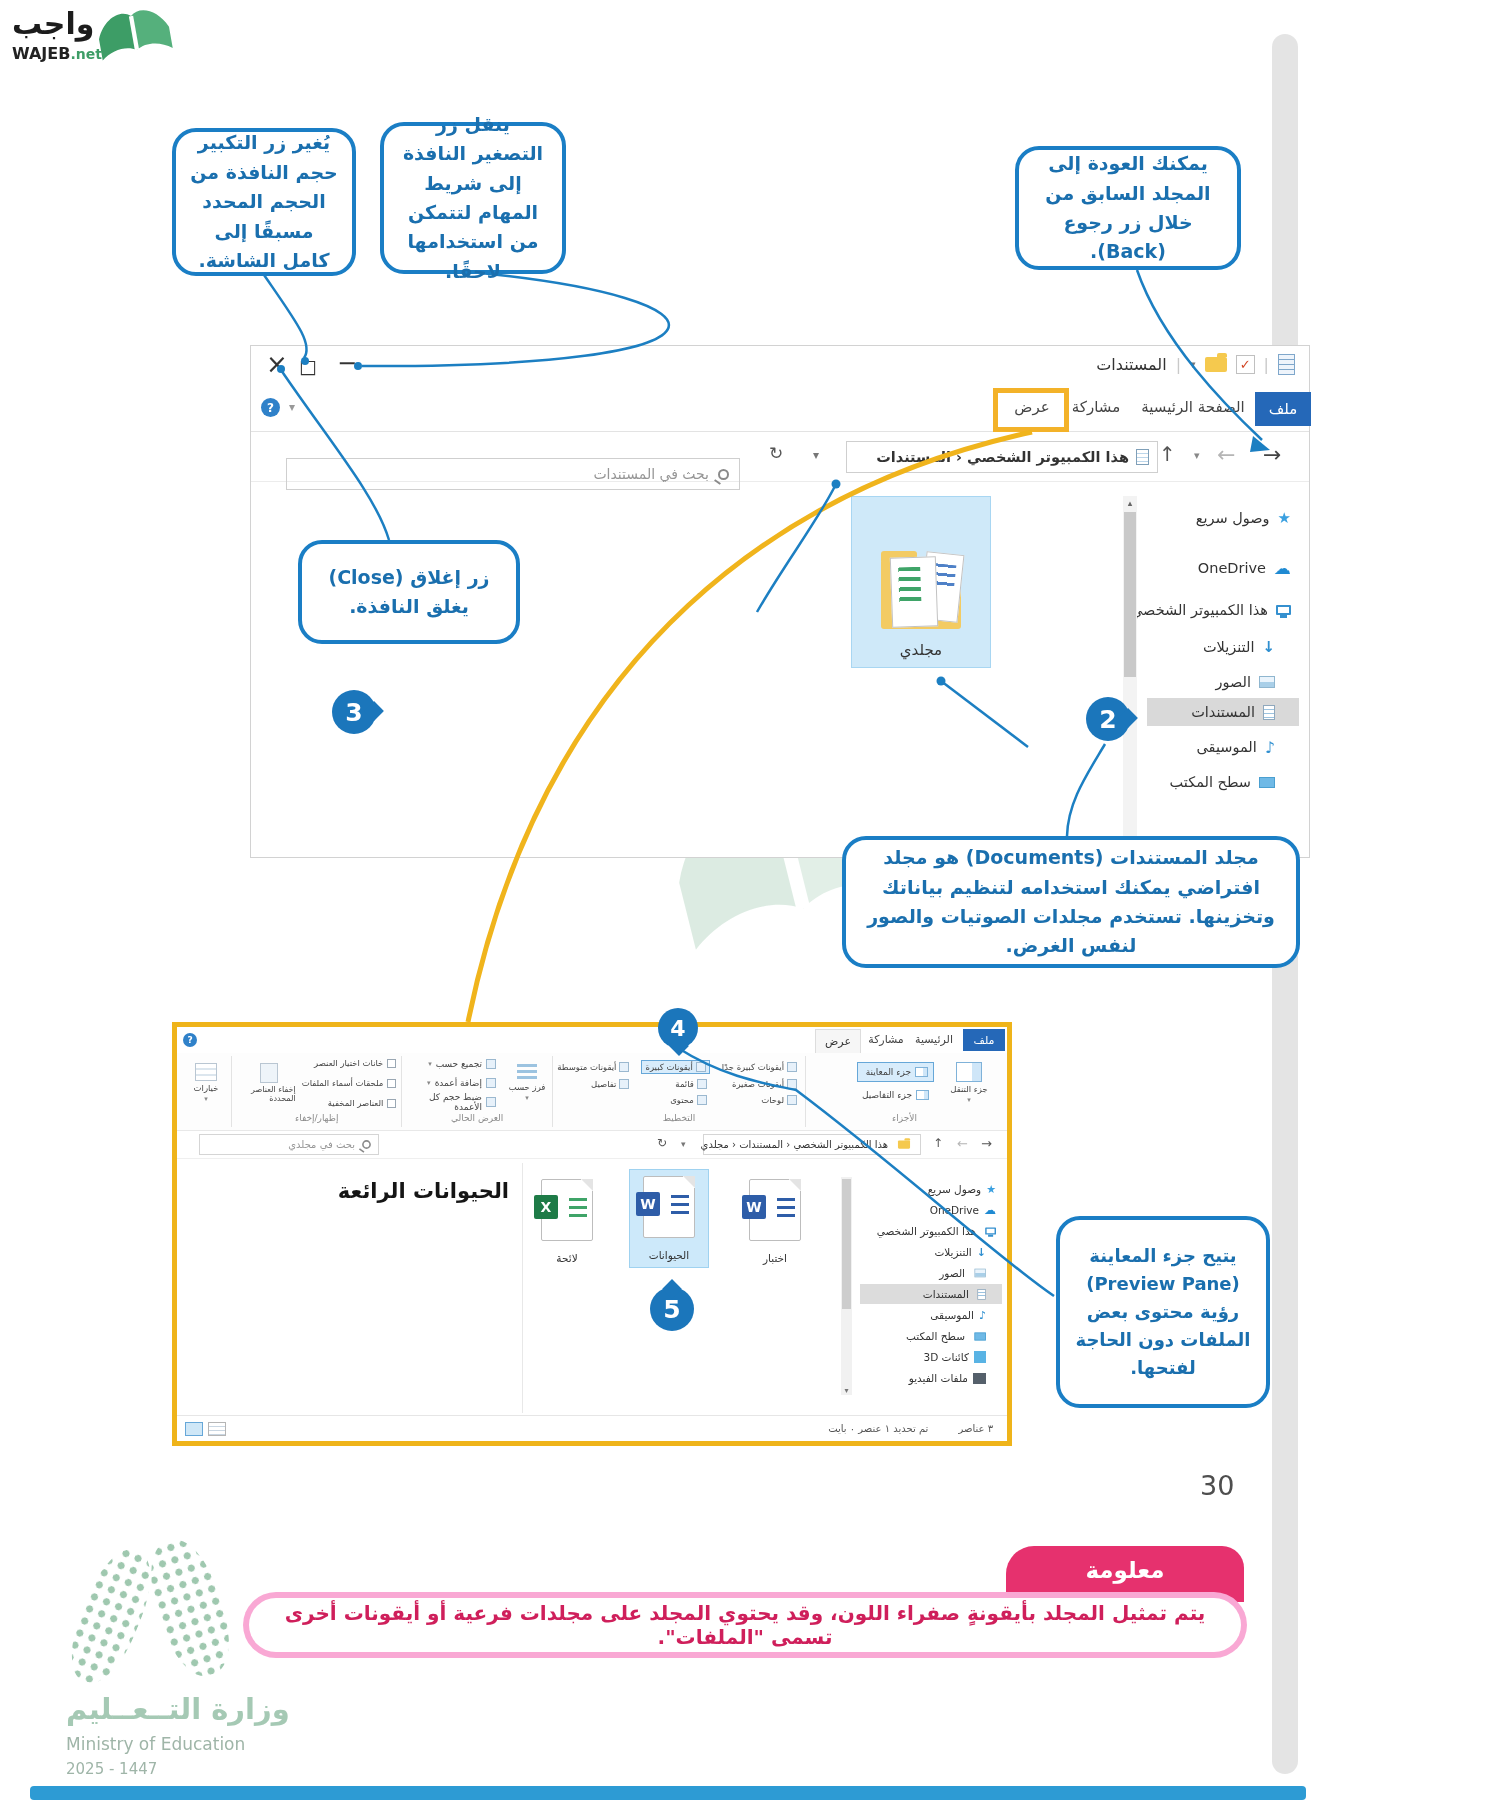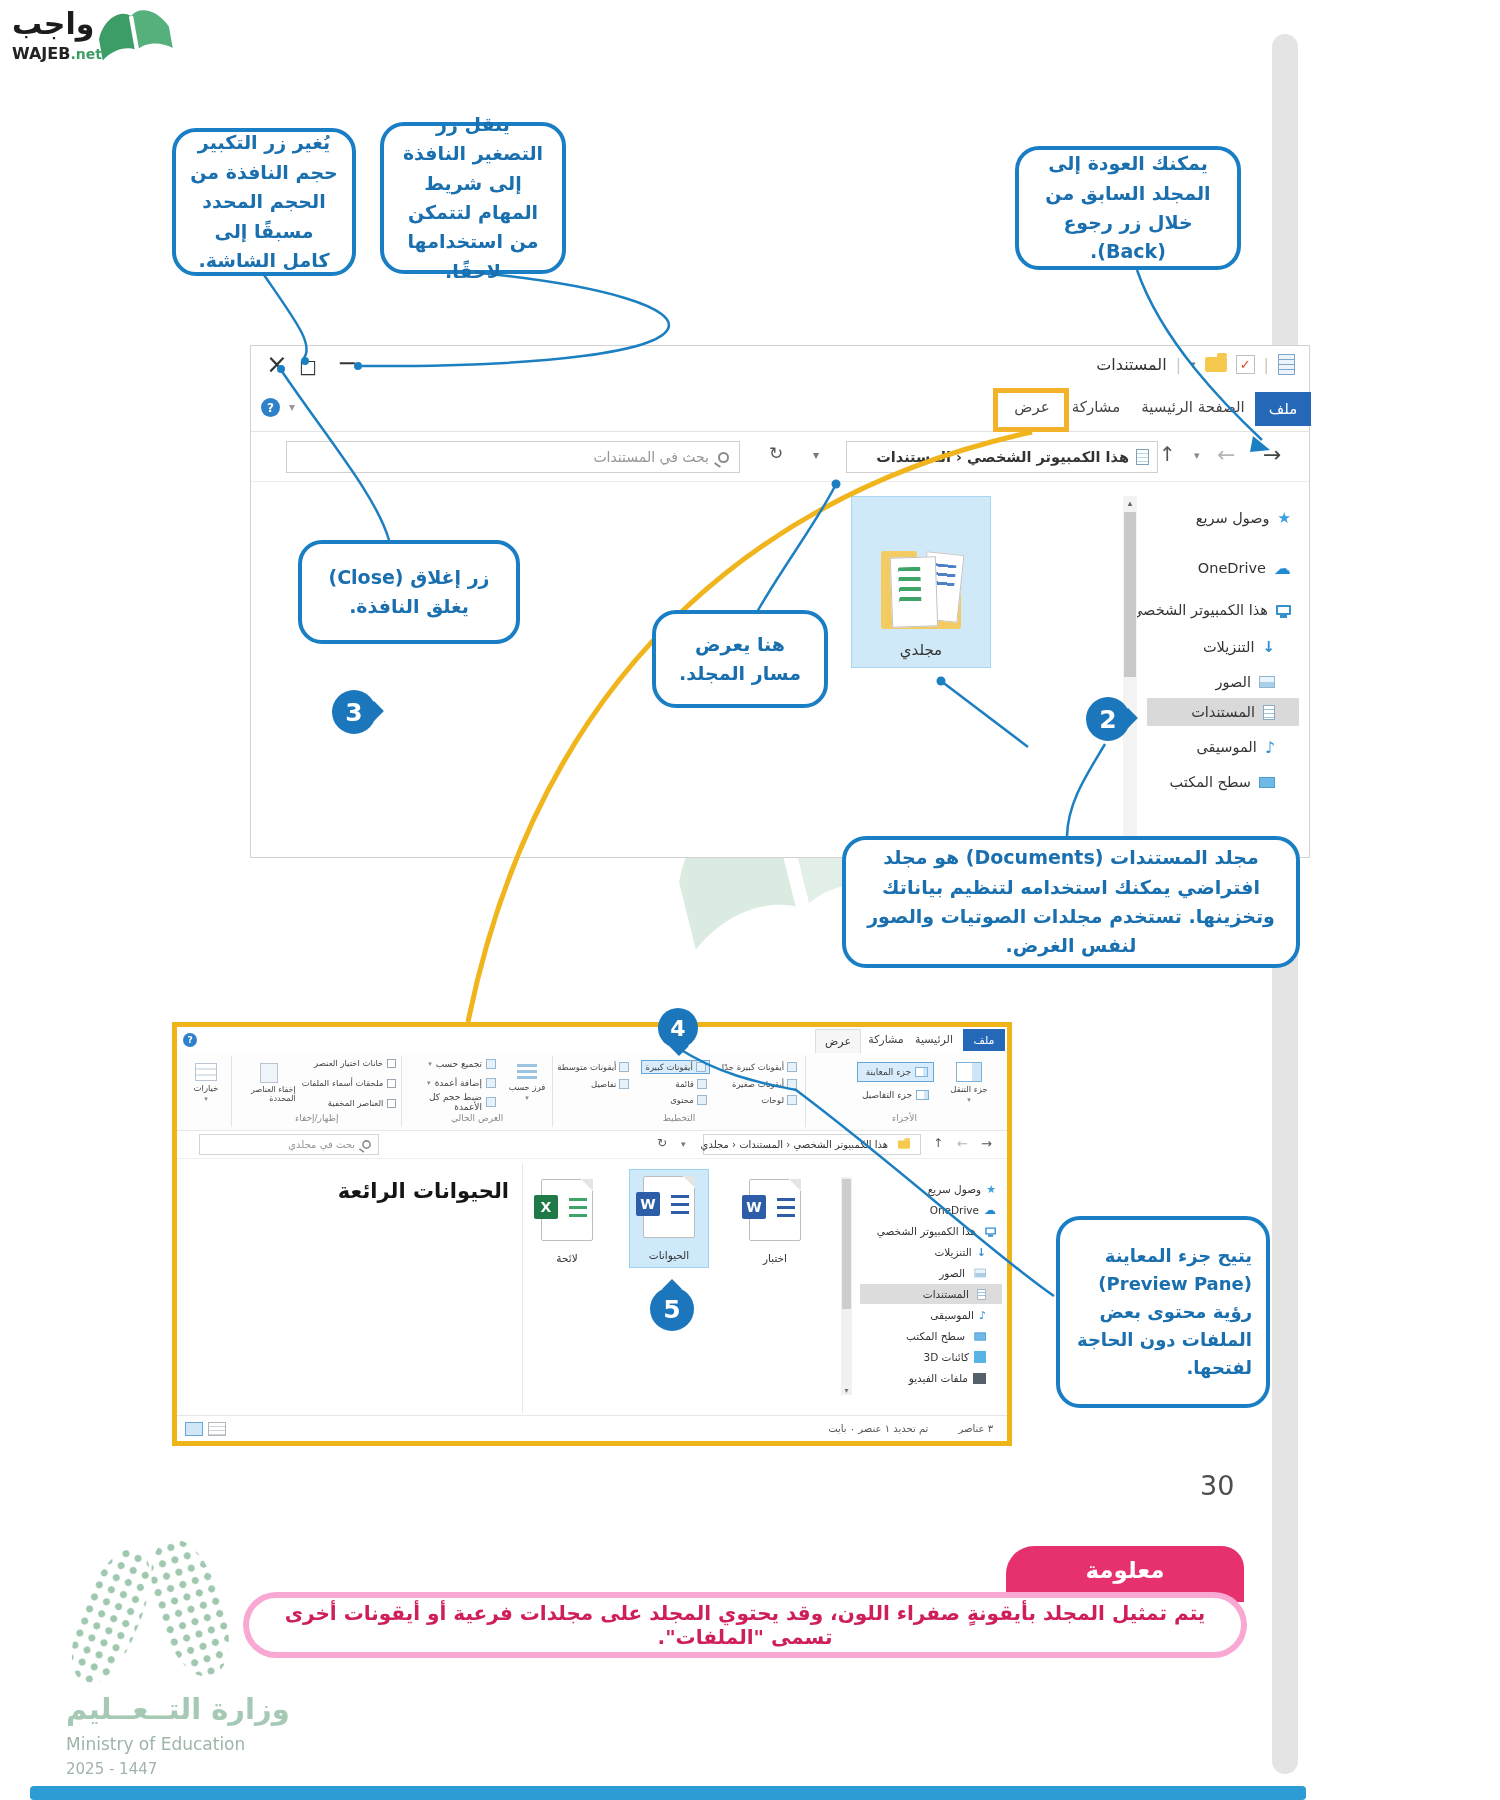--- a/index.html
+++ b/index.html
@@ -182,21 +182,21 @@
       <span class="abs" style="left:966px;top:10px;font-size:22px;color:#b5b5b5;">←</span>
       <span class="abs" style="left:943px;top:17px;font-size:11px;color:#888;">▾</span>
       <span class="abs" style="left:908px;top:10px;font-size:20px;color:#555;">↑</span>
       <div class="abs" style="left:595px;top:9px;width:312px;height:32px;border:1px solid #cfcfcf;display:flex;direction:rtl;
                   align-items:center;gap:7px;padding:0 8px;font-size:14.5px;color:#333;font-weight:600;">
         <span class="adoc"></span>
         <span>هذا الكمبيوتر الشخصي ‹ المستندات</span>
       </div>
       <span class="abs" style="left:562px;top:16px;font-size:12px;color:#777;">▾</span>
       <span class="abs" style="left:518px;top:11px;font-size:17px;color:#555;">↻</span>
-      <div class="abs" style="left:35px;top:9px;width:454px;height:32px;border:1px solid #cfcfcf;display:flex;direction:rtl;
+      <div class="abs" style="left:35px;top:26px;width:454px;height:32px;border:1px solid #cfcfcf;display:flex;direction:rtl;
                   align-items:center;gap:9px;padding:0 10px;font-size:14px;color:#969696;">
         <span class="mag"></span>
         <span>بحث في المستندات</span>
       </div>
     </div>
 
     <div class="s1row" style="top:158px;padding-right:8px;">
       <span class="glyph" style="color:#3ba0e0;font-size:15px;">★</span>
       <span>وصول سريع</span>
     </div>
@@ -242,23 +242,20 @@
           <div class="bf-p2"></div>
           <div class="bf-p1"></div>
       </div>
       <div style="font-size:15px;color:#333;">مجلدي</div>
     </div>
   </div>
 
   <div class="co" style="left:298px;top:540px;width:222px;height:104px;">
     <span><span>زر </span><b>إغلاق</b><span> (Close)</span><br>
     <span>يغلق النافذة.</span></span>
-  </div>
-  <div class="co" style="left:652px;top:610px;width:176px;height:98px;">
-    <span><span>هنا يعرض</span><br><span>مسار المجلد.</span></span>
   </div>
 
   <div class="badge tip-r" style="left:332px;top:690px;">3</div>
   <div class="badge tip-r" style="left:1086px;top:697px;">2</div>
 
   <div class="co" style="left:842px;top:836px;width:458px;height:132px;font-size:19px;">
     <span><span>مجلد </span><b>المستندات (Documents)</b><span> هو مجلد افتراضي يمكنك استخدامه لتنظيم بياناتك وتخزينها. تستخدم مجلدات الصوتيات والصور لنفس الغرض.</span></span>
   </div>
 
   <div class="win" style="left:172px;top:1022px;width:840px;height:424px;border:5px solid #efb41a;">
@@ -491,21 +488,21 @@
       <span>تم تحديد ١ عنصر ٠ بايت</span>
     </div>
     <span class="abs" style="left:8px;bottom:5px;width:18px;height:14px;background:#cfe7f7;border:1px solid #66a7d8;"></span>
     <span class="abs" style="left:31px;bottom:5px;width:18px;height:14px;border:1px solid #b5b5b5;
                  background:repeating-linear-gradient(#fff 0 3px,#c9d6e2 3px 4px);"></span>
   </div>
 
   <div class="badge tip-b" style="left:658px;top:1008px;width:40px;height:40px;font-size:22px;">4</div>
   <div class="badge tip-t" style="left:650px;top:1287px;">5</div>
 
-  <div class="co" style="left:1056px;top:1216px;width:214px;height:192px;font-size:18px;text-align:right;">
+  <div class="co" style="left:1056px;top:1216px;width:214px;height:192px;font-size:18px;">
     <span><span>يتيح </span><b>جزء المعاينة</b><span> (Preview Pane) رؤية محتوى بعض الملفات دون الحاجة لفتحها.</span></span>
   </div>
 
   <div class="abs" style="left:1006px;top:1546px;width:238px;height:56px;background:#e6316e;border-radius:28px 22px 0 0;z-index:2;">
     <div style="color:#fff;font-weight:700;font-size:23px;text-align:center;line-height:48px;direction:rtl;">معلومة</div>
   </div>
   <div class="abs" style="left:243px;top:1592px;width:1004px;height:66px;background:#f9a8d4;border-radius:34px;z-index:3;">
     <div class="abs" style="inset:6px;background:#fff;border-radius:28px;display:flex;align-items:center;justify-content:center;">
       <span style="font-size:20px;font-weight:700;color:#cf1f5b;direction:rtl;text-align:center;padding:0 30px;">يتم تمثيل المجلد بأيقونةٍ صفراء اللون، وقد يحتوي المجلد على مجلدات فرعية أو أيقونات أخرى تسمى "الملفات".</span>
     </div>

